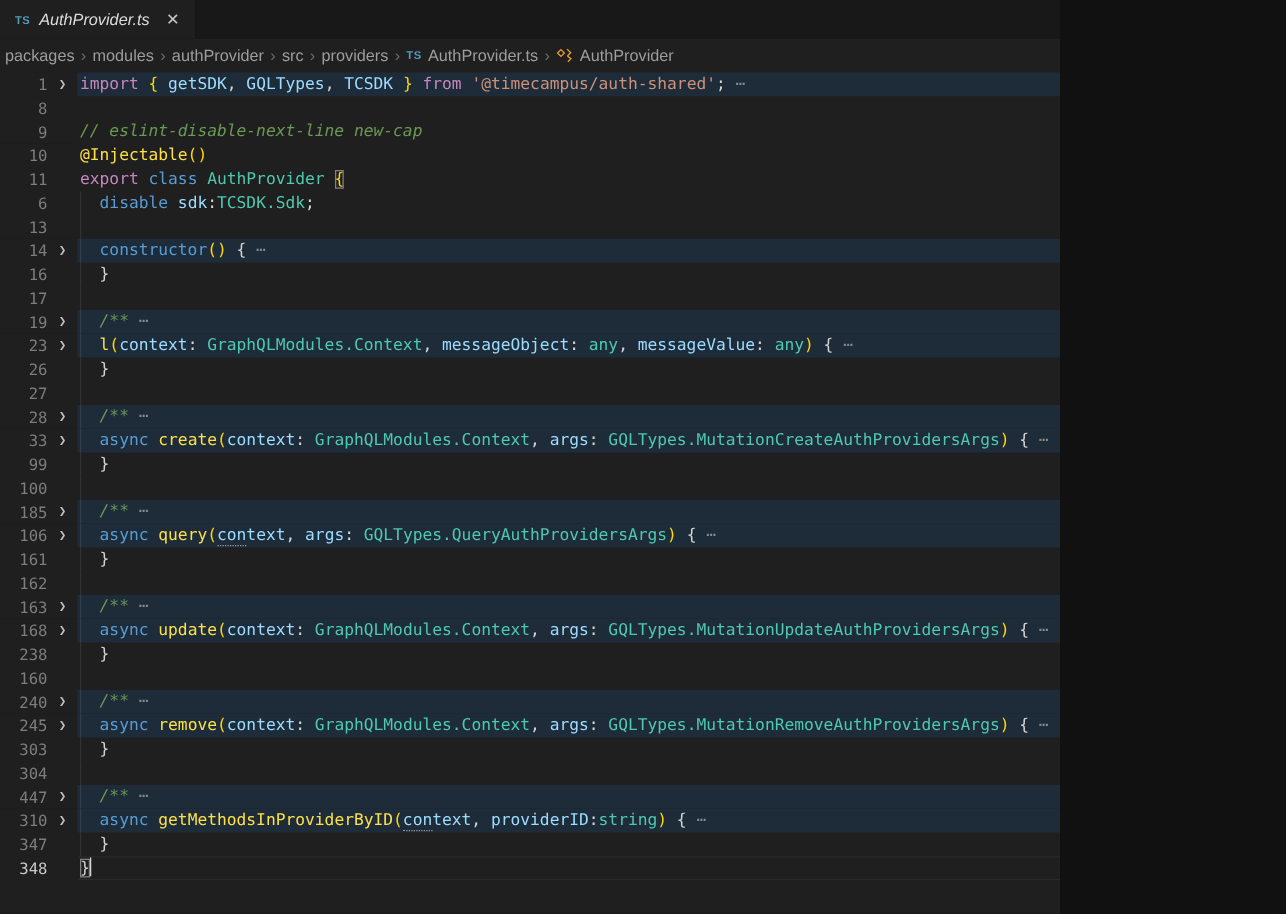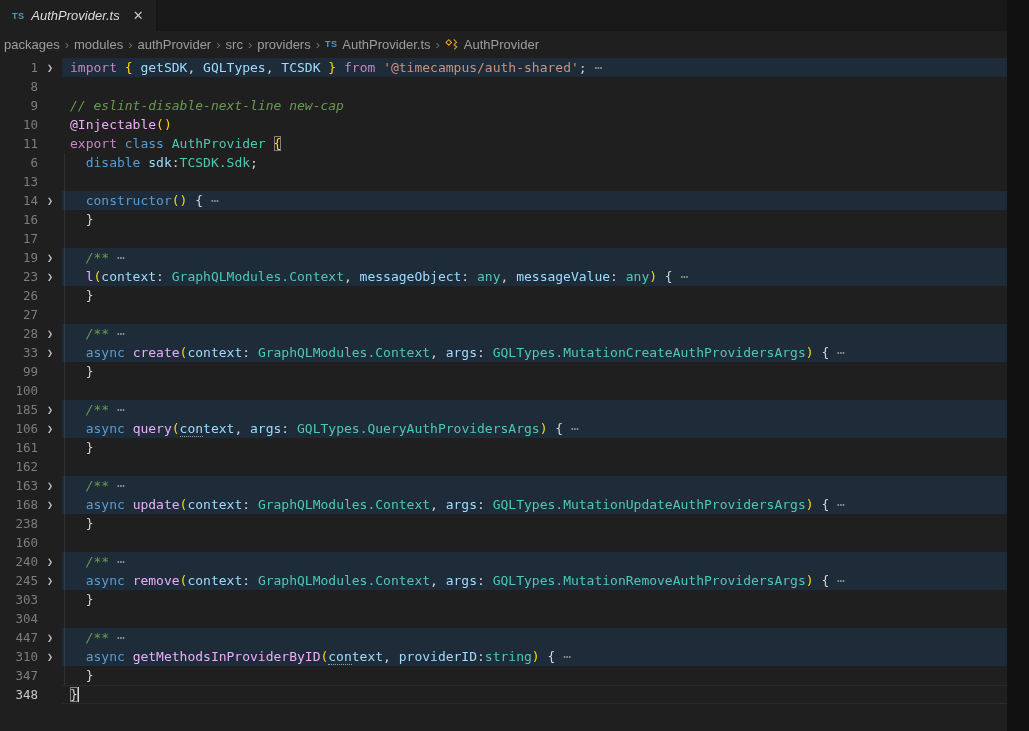--- a/index.html
+++ b/index.html
@@ -1,17 +1,17 @@
 <!DOCTYPE html>
 <html><head>
 <meta charset="utf-8">
 <style>
   * { margin:0; padding:0; box-sizing:border-box; }
   html,body { background:#111; }
-  .app { width:1007px; height:731px; background:#1f1f1f; overflow:hidden; position:relative;
+  .app { width:848px; height:731px; background:#1f1f1f; overflow:hidden; position:relative;
          font-family:"Liberation Sans", sans-serif; }
 
   
   .tab-bar { height:31px; background:#181818; display:flex; align-items:stretch; }
   .tab { display:flex; align-items:center; gap:7px; padding:0 12px; background:#1f1f1f;
          border-right:1px solid #141414; cursor:pointer; }
   .tab-label { color:#dcdcdc; font-style:italic; font-size:13px; }
   .tab-close { color:#c5c5c5; font-size:13px; margin-left:6px; }
 
   .ts-icon { color:#519aba; font-weight:700; font-size:9px; letter-spacing:.4px;
@@ -26,34 +26,34 @@
 
   
   .editor { position:absolute; top:57px; left:0; right:0; bottom:0; background:#1f1f1f;
             padding-top:1px; }
   .line { display:flex; height:19px; line-height:19px; font-family:"DejaVu Sans Mono", monospace;
           font-size:13px; white-space:pre; }
   .gutter { width:62px; flex:none; display:flex; background:#1f1f1f; }
   .num { width:38px; text-align:right; color:#7d7d7d; font-size:12.5px; }
   .num.active { color:#c9c9c9; }
   .chev { width:24px; text-align:center; color:#c0c0c0; font-size:10px; cursor:pointer; }
-  .code { flex:1; position:relative; padding-left:8px; overflow:hidden; }
+  .code { flex:1; position:relative; padding-left:2px; overflow:hidden; }
   .line.hl .code { background:#1e2c3a; }
   .line.cursor-line .code { box-shadow: inset 0 1px 0 #2a2a2a, inset 0 -1px 0 #2a2a2a; }
   .guide { position:absolute; left:2px; top:0; bottom:0; width:1px; background:rgba(255,255,255,.08); }
   .tok { position:relative; }
   .c-kw1 { color:#C586C0; }          
   .c-kw2 { color:#569CD6;text-align:right; }          
   .c-typ { color:#4EC9B0; }          
   .c-var { color:#9CDCFE; }          
   .c-str { color:#CE9178; }          
   .c-cmt { color:#6A9955; font-style:italic; }
   .c-pun { color:#D4D4D4; }
   .c-brk { color:#FFD700; }          
-  .c-fn  { color:#f0abfc; }          
+  .c-fn  { color:#fde047; }          
   .c-fold{ color:#8a8a8a; }          
   .u-dot { border-bottom:1.5px dotted #9a9a9a; }
   .brkbox { outline:1px solid #828282; outline-offset:-1px; }
   .cursor { display:inline-block; width:1.5px; height:15px; background:#d7d7d7;
             vertical-align:middle; margin-top:-2px; }
 </style>
 </head>
 <body>
 
 <div class="app">

